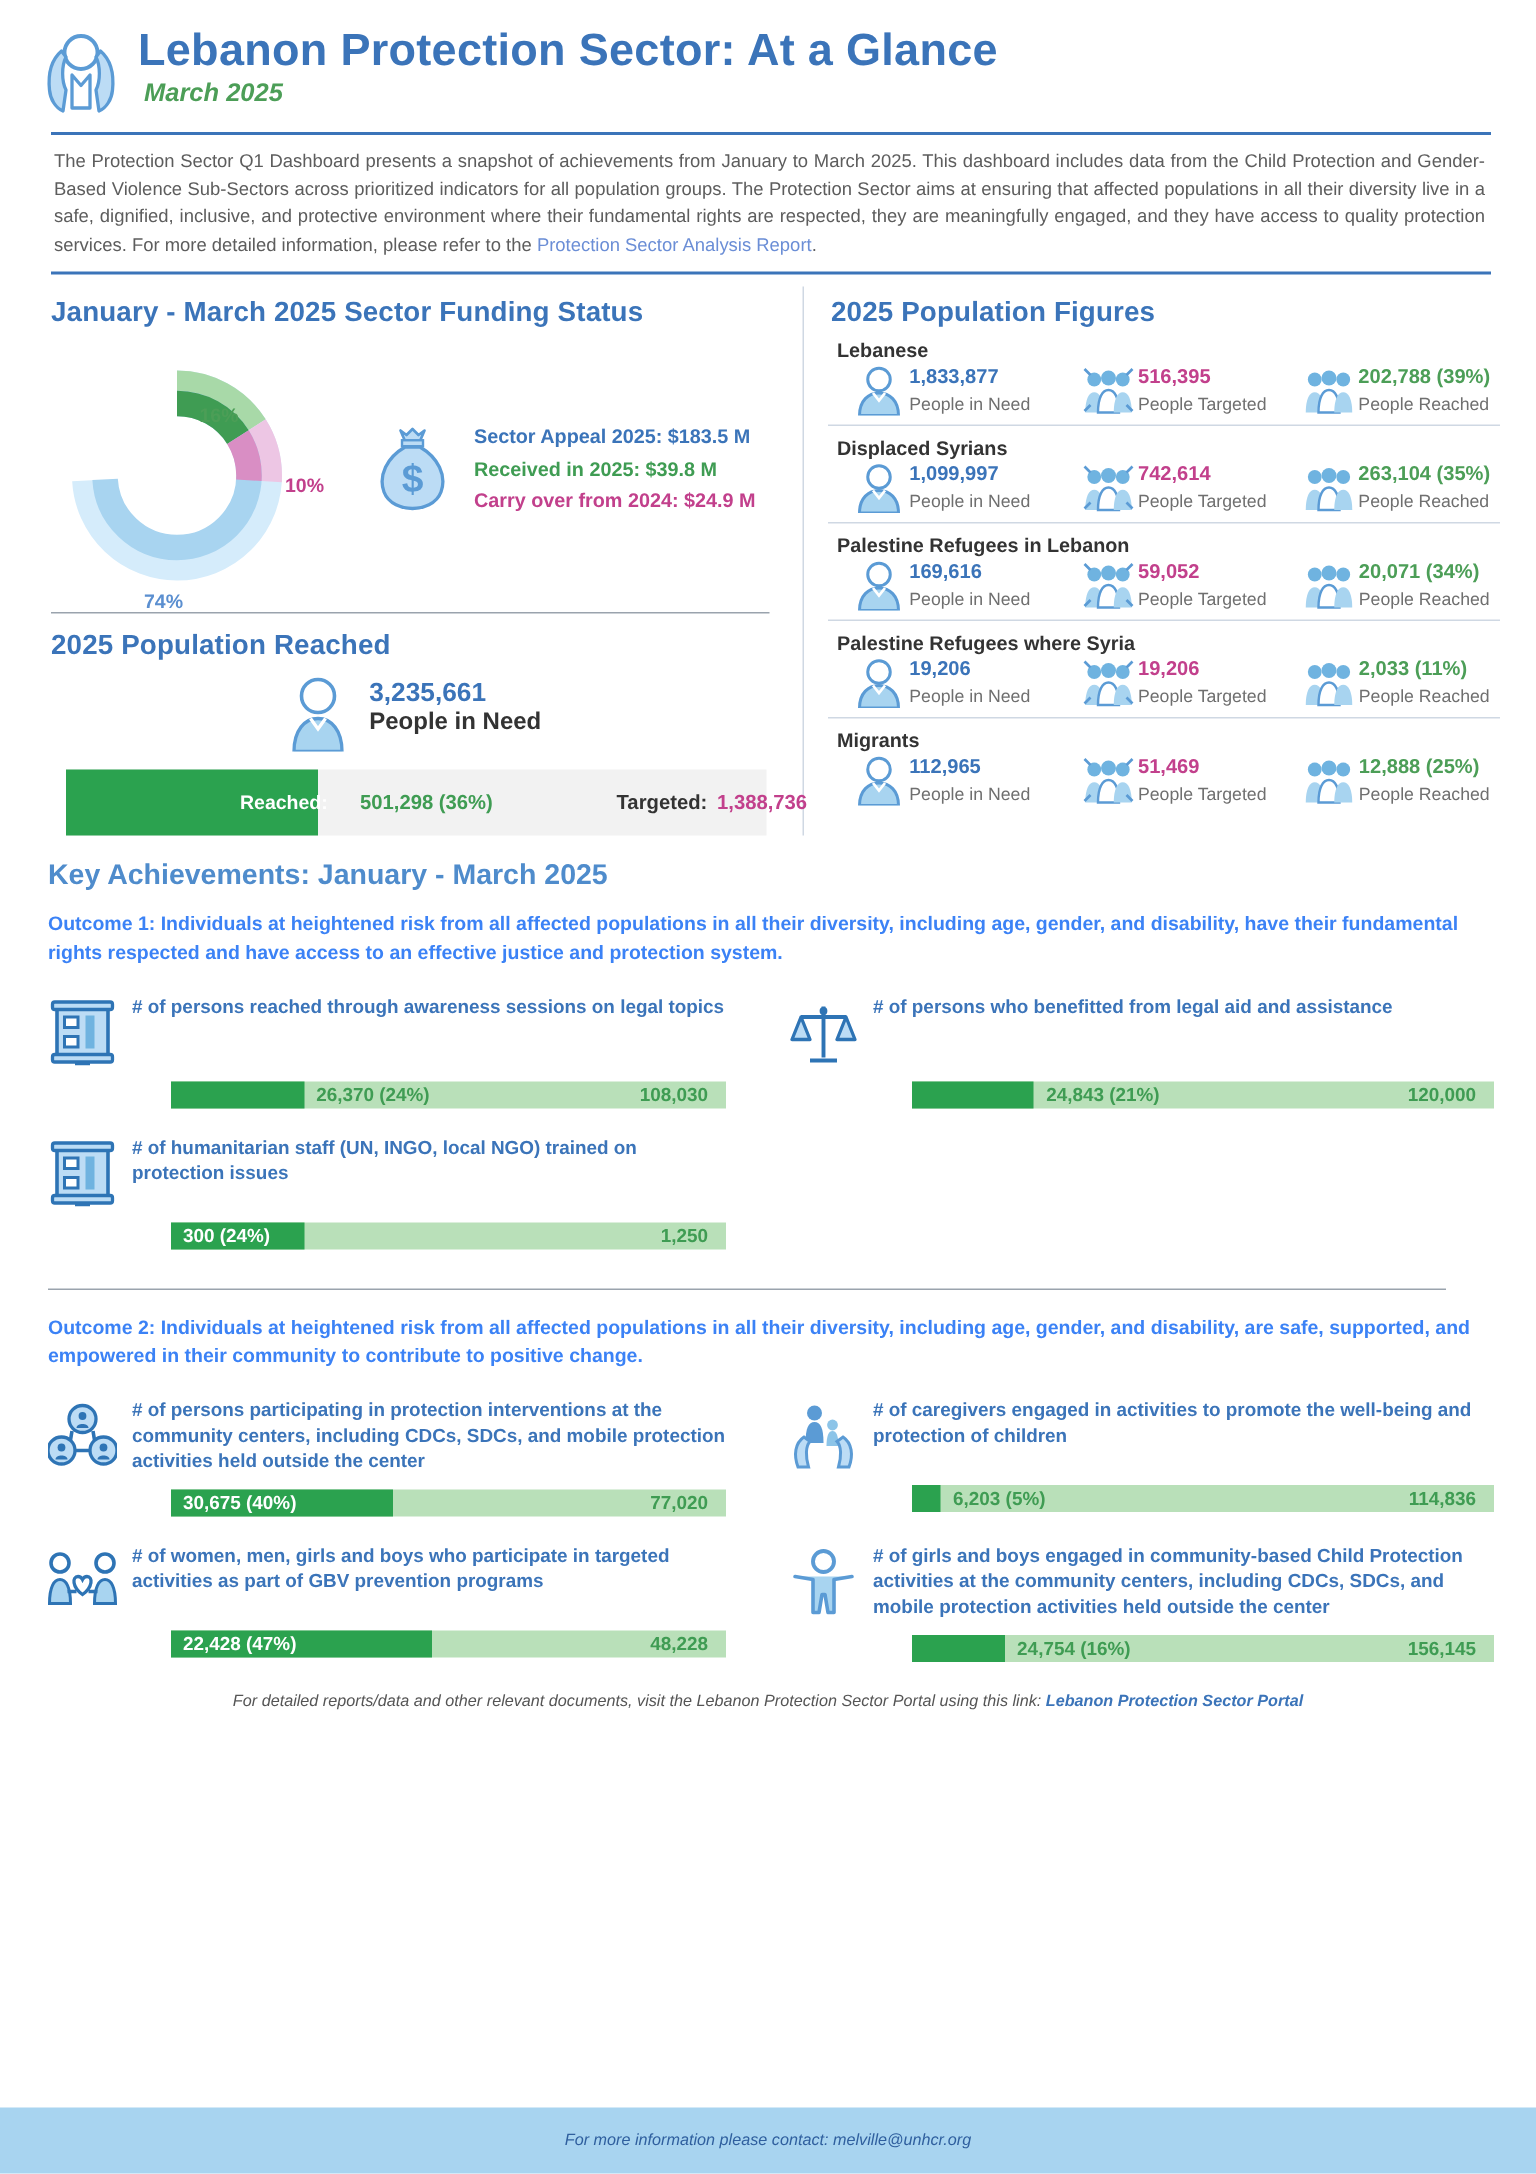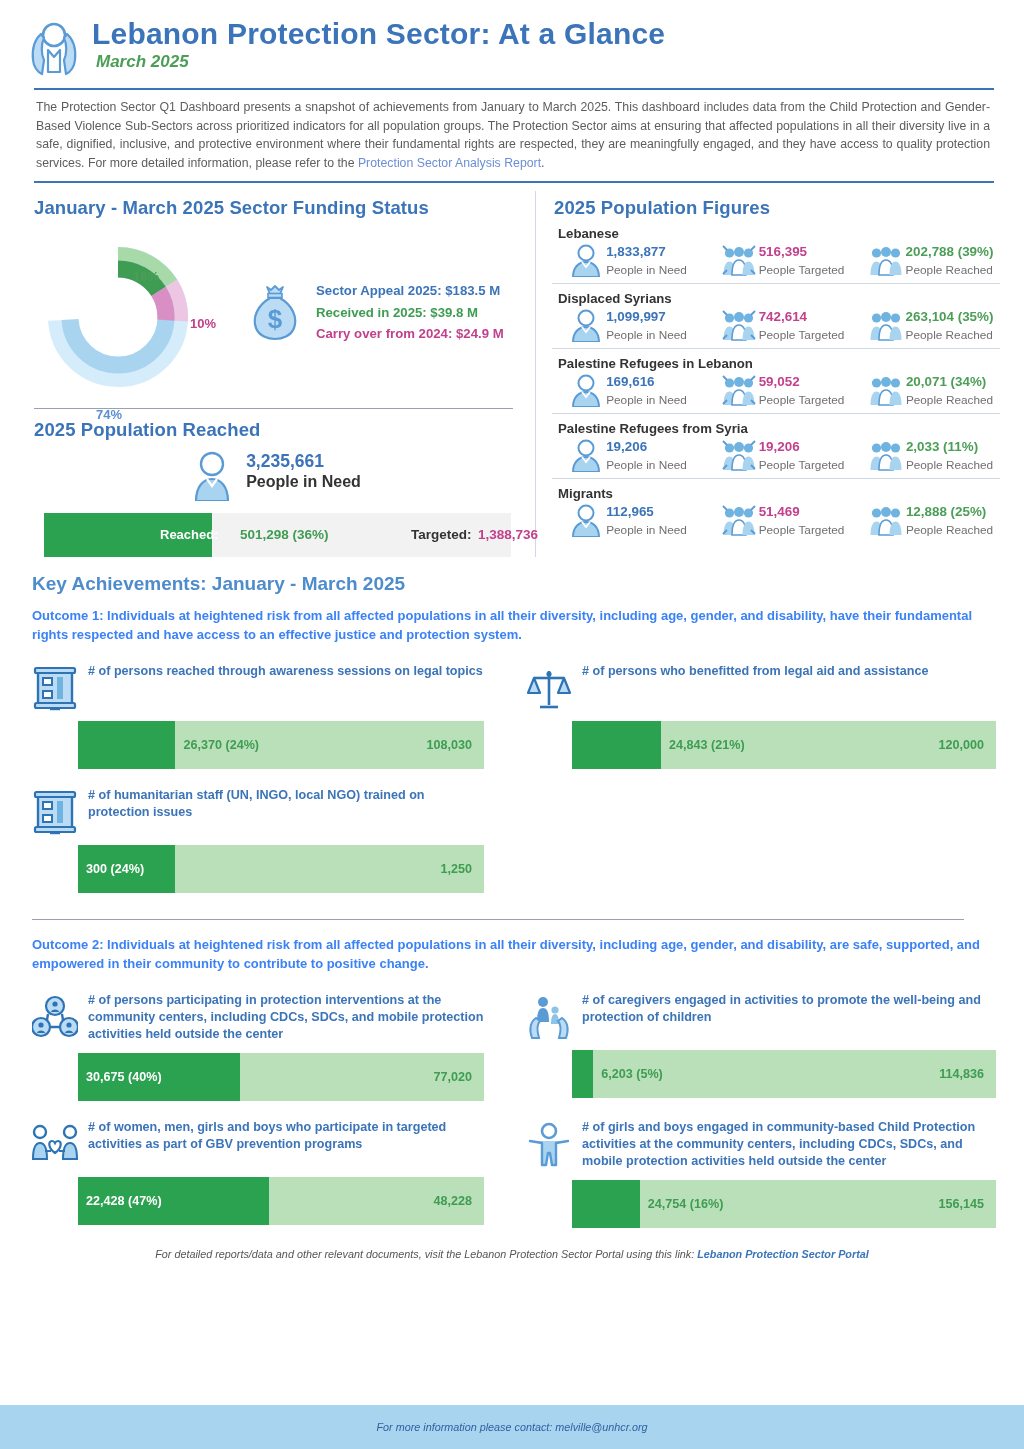--- a/index.html
+++ b/index.html
@@ -39,21 +39,21 @@
     letter-spacing:.1px;
   }
 
   
   .fund-row{display:flex;align-items:center;margin-top:6px;}
   .donut-box{position:relative;width:210px;height:175px;flex:0 0 210px;}
   .donut-box svg{position:absolute;left:0;top:0;}
   .pct{position:absolute;font-size:13px;font-weight:bold;}
   .pct-green{color:#4c9e57;left:103px;top:44px;}
   .pct-pink{color:#c2408c;left:160px;top:91px;}
-  .pct-blue{color:#5b8fd0;left:66px;top:182px;}
+  .pct-blue{color:#5b8fd0;left:66px;top:168px;}
   .money-block{display:flex;align-items:center;margin-left:6px;}
   .bag{width:58px;height:62px;flex:0 0 58px;}
   .fund-lines{margin-left:12px;}
   .fund-lines div{font-size:13.2px;font-weight:bold;line-height:1.62;}
   .f-appeal{color:#3b74b9;}
   .f-received{color:#3f9c53;}
   .f-carry{color:#c2408c;}
 
   .hr-thin{height:1px;background:#9aa3ad;margin:8px 8px 0 4px;}
 
@@ -102,21 +102,21 @@
   }
   .ind-grid{display:flex;flex-wrap:wrap;margin:0 28px 0 32px;}
   .ind{width:50%;box-sizing:border-box;margin-top:18px;padding-right:30px;}
   .ind.right{padding-right:0;padding-left:12px;}
   .ind-head{display:flex;align-items:flex-start;}
   .ind-ico{width:46px;height:46px;flex:0 0 46px;margin-top:2px;}
   .ind-label{
     margin-left:10px;font-size:12.6px;font-weight:bold;color:#3b74b9;line-height:1.36;
   }
   .bar{
-    position:relative;height:48px;background:#b9e0b9;margin:10px 0 0 46px;
+    position:relative;height:18px;background:#b9e0b9;margin:10px 0 0 82px;
     display:flex;align-items:center;
   }
   .bar-fill{position:absolute;left:0;top:0;bottom:0;background:#2ba24f;}
   .bar-val{position:relative;z-index:2;font-size:12.6px;font-weight:bold;padding-left:8px;}
   .bar-val.inside{color:#ffffff;}
   .bar-val.outside{color:#3f9c53;}
   .bar-total{
     position:absolute;right:12px;z-index:2;font-size:12.6px;font-weight:bold;color:#3f9c53;
   }
 
@@ -360,21 +360,21 @@
                <path d="M20.5 32 C20.5 23 23 18.5 26.5 18.5 C30 18.5 32.5 23 32.5 32 Z" fill="#a8d4f0"></path>
                </svg></span>
          <span class="pop-txt">
            <span class="pop-num n-green">20,071 (34%)</span><br>
            <span class="pop-sub">People Reached</span>
          </span>
        </div>
      </div>
           </div>
           <div class="pop-group">
-            <div class="pop-name">Palestine Refugees from Syria</div>
+            <div class="pop-name">Palestine Refugees where Syria</div>
      <div class="pop-row">
        <div class="pop-cell c1">
          <span class="pop-ico"><svg viewBox="0 0 34 34" width="34" height="34">
                     <circle cx="17" cy="10" r="7.5" stroke="#5b9bd5" fill="none" stroke-width="2"></circle>
                <path d="M4 34 C4 24 10 19 17 19 C24 19 30 24 30 34 Z" fill="#a8d4f0" stroke="#5b9bd5" stroke-width="2"></path>
                <path d="M13 19 L17 24 L21 19" fill="none" stroke="#ffffff" stroke-width="1.8"></path>
                   </svg></span>
          <span class="pop-txt">
            <span class="pop-num n-blue">19,206</span><br>
            <span class="pop-sub">People in Need</span>

